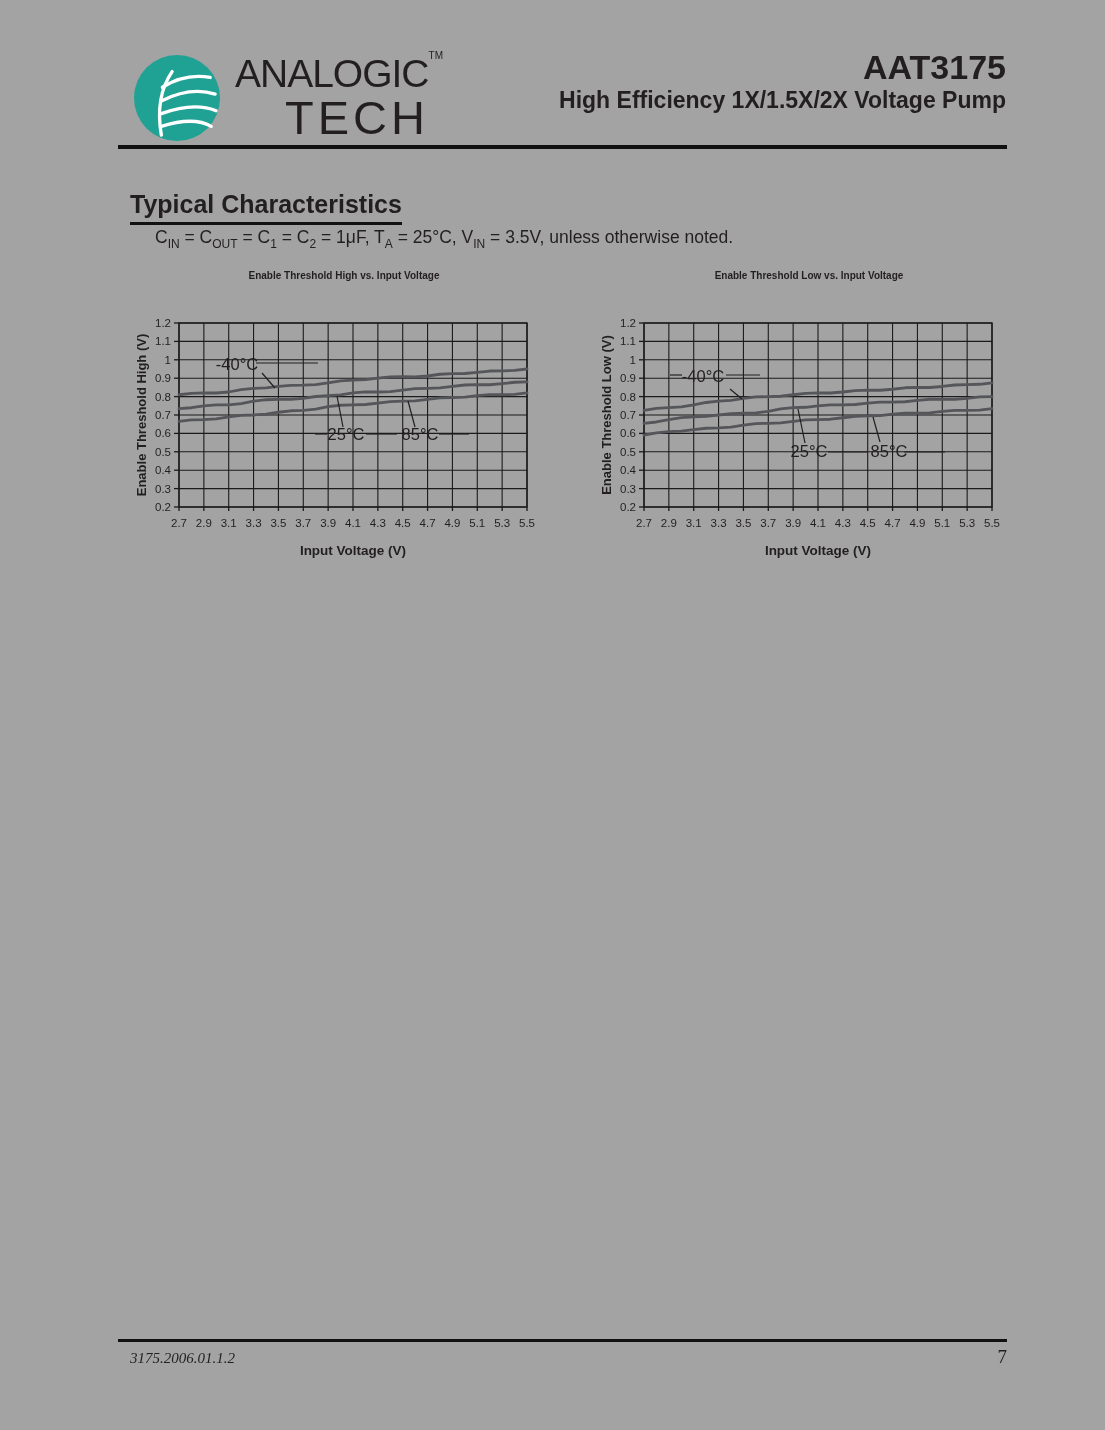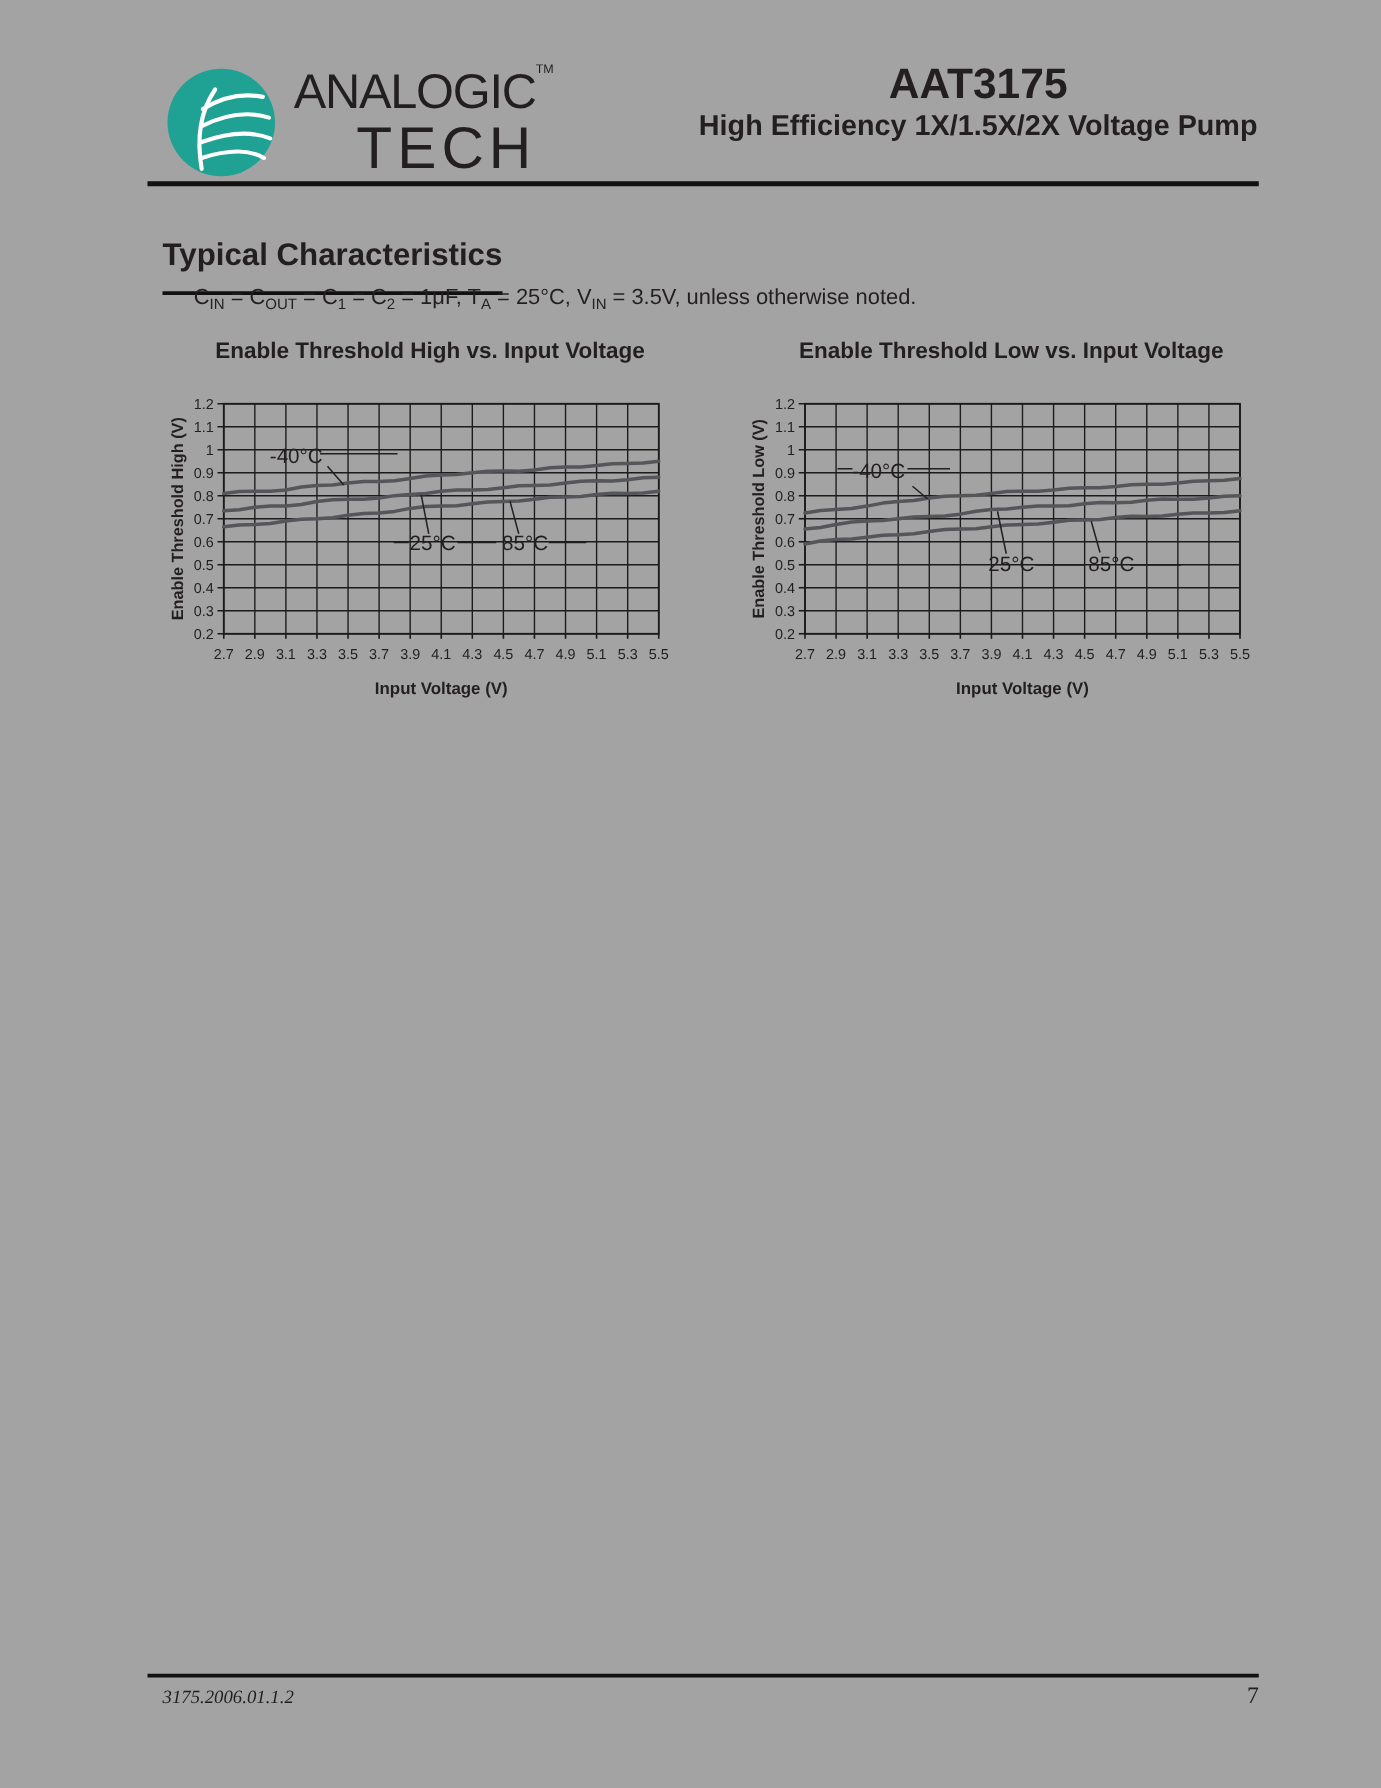--- a/index.html
+++ b/index.html
@@ -5,36 +5,36 @@
   html,body{margin:0;padding:0;background:#e8e8e8;}
   .page{position:relative;width:1105px;height:1430px;background:#a3a3a3;overflow:hidden;
         font-family:"Liberation Sans",sans-serif;color:#231f20;}
   
   .logo{position:absolute;left:133px;top:52px;}
   .logo-mark{position:absolute;left:0;top:2px;}
   .logo-text{position:absolute;left:88px;top:-2px;width:222px;}
   .logo-line1{font-size:39px;letter-spacing:-1px;white-space:nowrap;line-height:1.1;text-align:right;}
   .logo-line1 sup{font-size:10px;vertical-align:28px;letter-spacing:0;}
   .logo-line2{font-size:47px;letter-spacing:4px;line-height:0.95;text-align:right;padding-right:14px;}
-  .head-right{position:absolute;right:99px;top:48px;text-align:center;margin-left:15px;}
+  .head-right{position:absolute;right:99px;top:48px;text-align:right;margin-left:15px;}
   .part-number{font-size:34px;font-weight:bold;line-height:38px;}
   .head-sub{font-size:23px;font-weight:bold;line-height:29px;}
   .rule{position:absolute;left:118px;width:889px;background:#111;}
   .top-rule{top:145px;height:4px;}
   
   .section-title{position:absolute;left:130px;top:190px;font-size:25px;font-weight:bold;
-                 border-bottom:3px solid #111;padding-bottom:14px;}
+                 border-bottom:3px solid #111;padding-bottom:3px;}
   .conditions{position:absolute;left:130px;top:227px;font-size:17.5px;margin-left:25px;}
   .conditions sub{font-size:12px;}
   
   .chart{position:absolute;top:268px;width:430px;}
   .chart-left{left:121px;}
   .chart-right{left:586px;}
   .chart-title{position:absolute;top:2px;left:40px;width:366px;text-align:center;
-               font-size:18px;font-weight:bold;white-space:nowrap;}
+               font-size:10px;font-weight:bold;white-space:nowrap;}
   .chart svg{position:absolute;left:0;top:42px;}
   
   .footer-rule{top:1339px;height:3px;}
   .doc-number{position:absolute;left:130px;top:1350px;font-family:"Liberation Serif",serif;
               font-style:italic;font-size:15px;}
   .page-number{position:absolute;left:907px;top:1346px;width:100px;text-align:right;
                font-family:"Liberation Serif",serif;font-size:19px;}
 </style>
 </head>
 <body>

